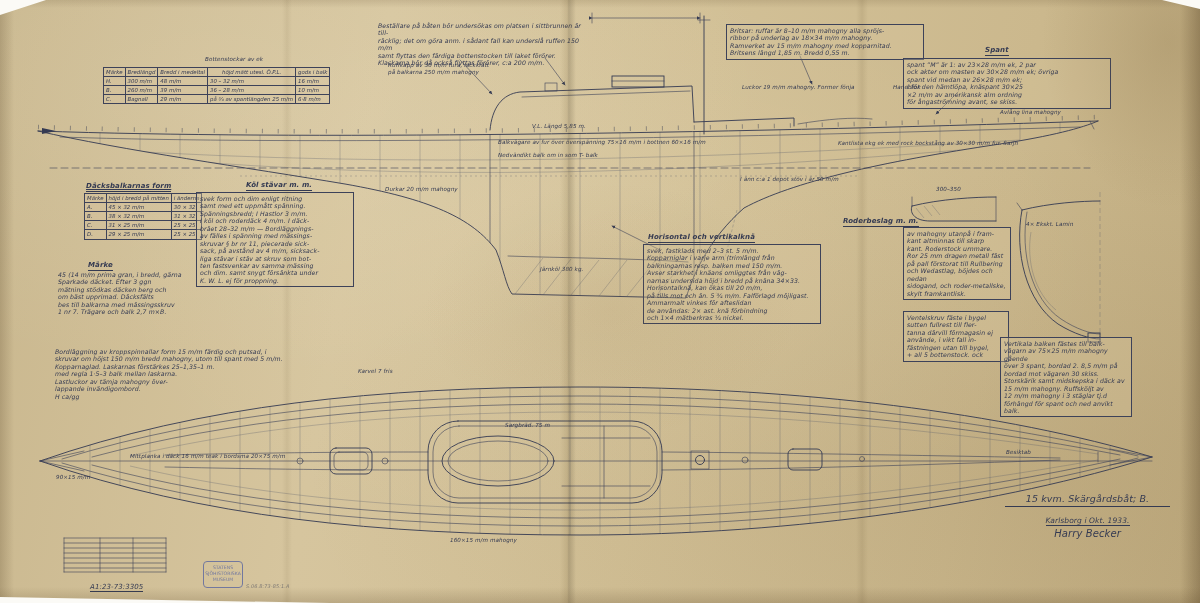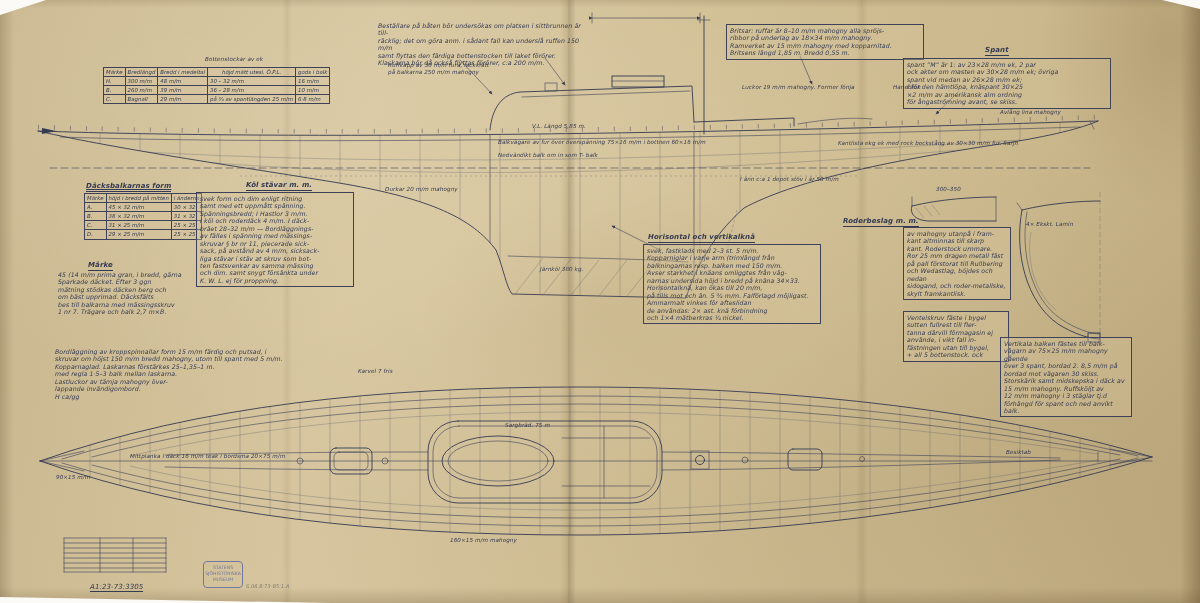--- a/index.html
+++ b/index.html
@@ -305,20 +305,25 @@
   <div class="txt lbl" style="left:936px;top:186px;">300–350</div>
   <div class="txt lbl" style="left:1026px;top:221px;">4× Ekskt. Lamin</div>
 
   <div class="txt lbl" style="left:130px;top:453px;">Mittplanka i däck 16 m/m teak   i bordsma 20×75 m/m</div>
   <div class="txt lbl" style="left:56px;top:474px;">90×15 m/m</div>
   <div class="txt lbl" style="left:358px;top:368px;">Karvel 7 fris</div>
   <div class="txt lbl" style="left:505px;top:422px;">Sargbräd. 75 m</div>
   <div class="txt lbl" style="left:450px;top:537px;">160×15 m/m mahogny</div>
   <div class="txt lbl" style="left:1006px;top:449px;">Besiktab</div>
 
+  <div class="txt titleblock" style="left:1005px;top:486px;width:165px;">
+    <div class="t1">15 kvm. Skärgårdsbåt; B.</div>
+    <div class="t2">Karlsborg i Okt. 1933.</div>
+    <div class="t3">Harry Becker</div>
+  </div>
 
   <div class="stamp" style="left:203px;top:561px;width:36px;">
     <div>STATENS</div>
     <div>SJÖHISTORISKA</div>
     <div>MUSEUM</div>
   </div>
   <div class="txt catalog" style="left:90px;top:583px;">A1:23-73:3305</div>
   <div class="txt" style="left:246px;top:583px;font-size:5px;opacity:.55;white-space:nowrap;">S.06.8:73-85:1.A</div>
 
   <div class="ovl" style="left:560px;top:0;width:16px;height:603px;background:linear-gradient(90deg,rgba(120,100,60,0),rgba(120,100,60,.16) 45%,rgba(60,50,30,.22) 55%,rgba(120,100,60,0));"></div>

